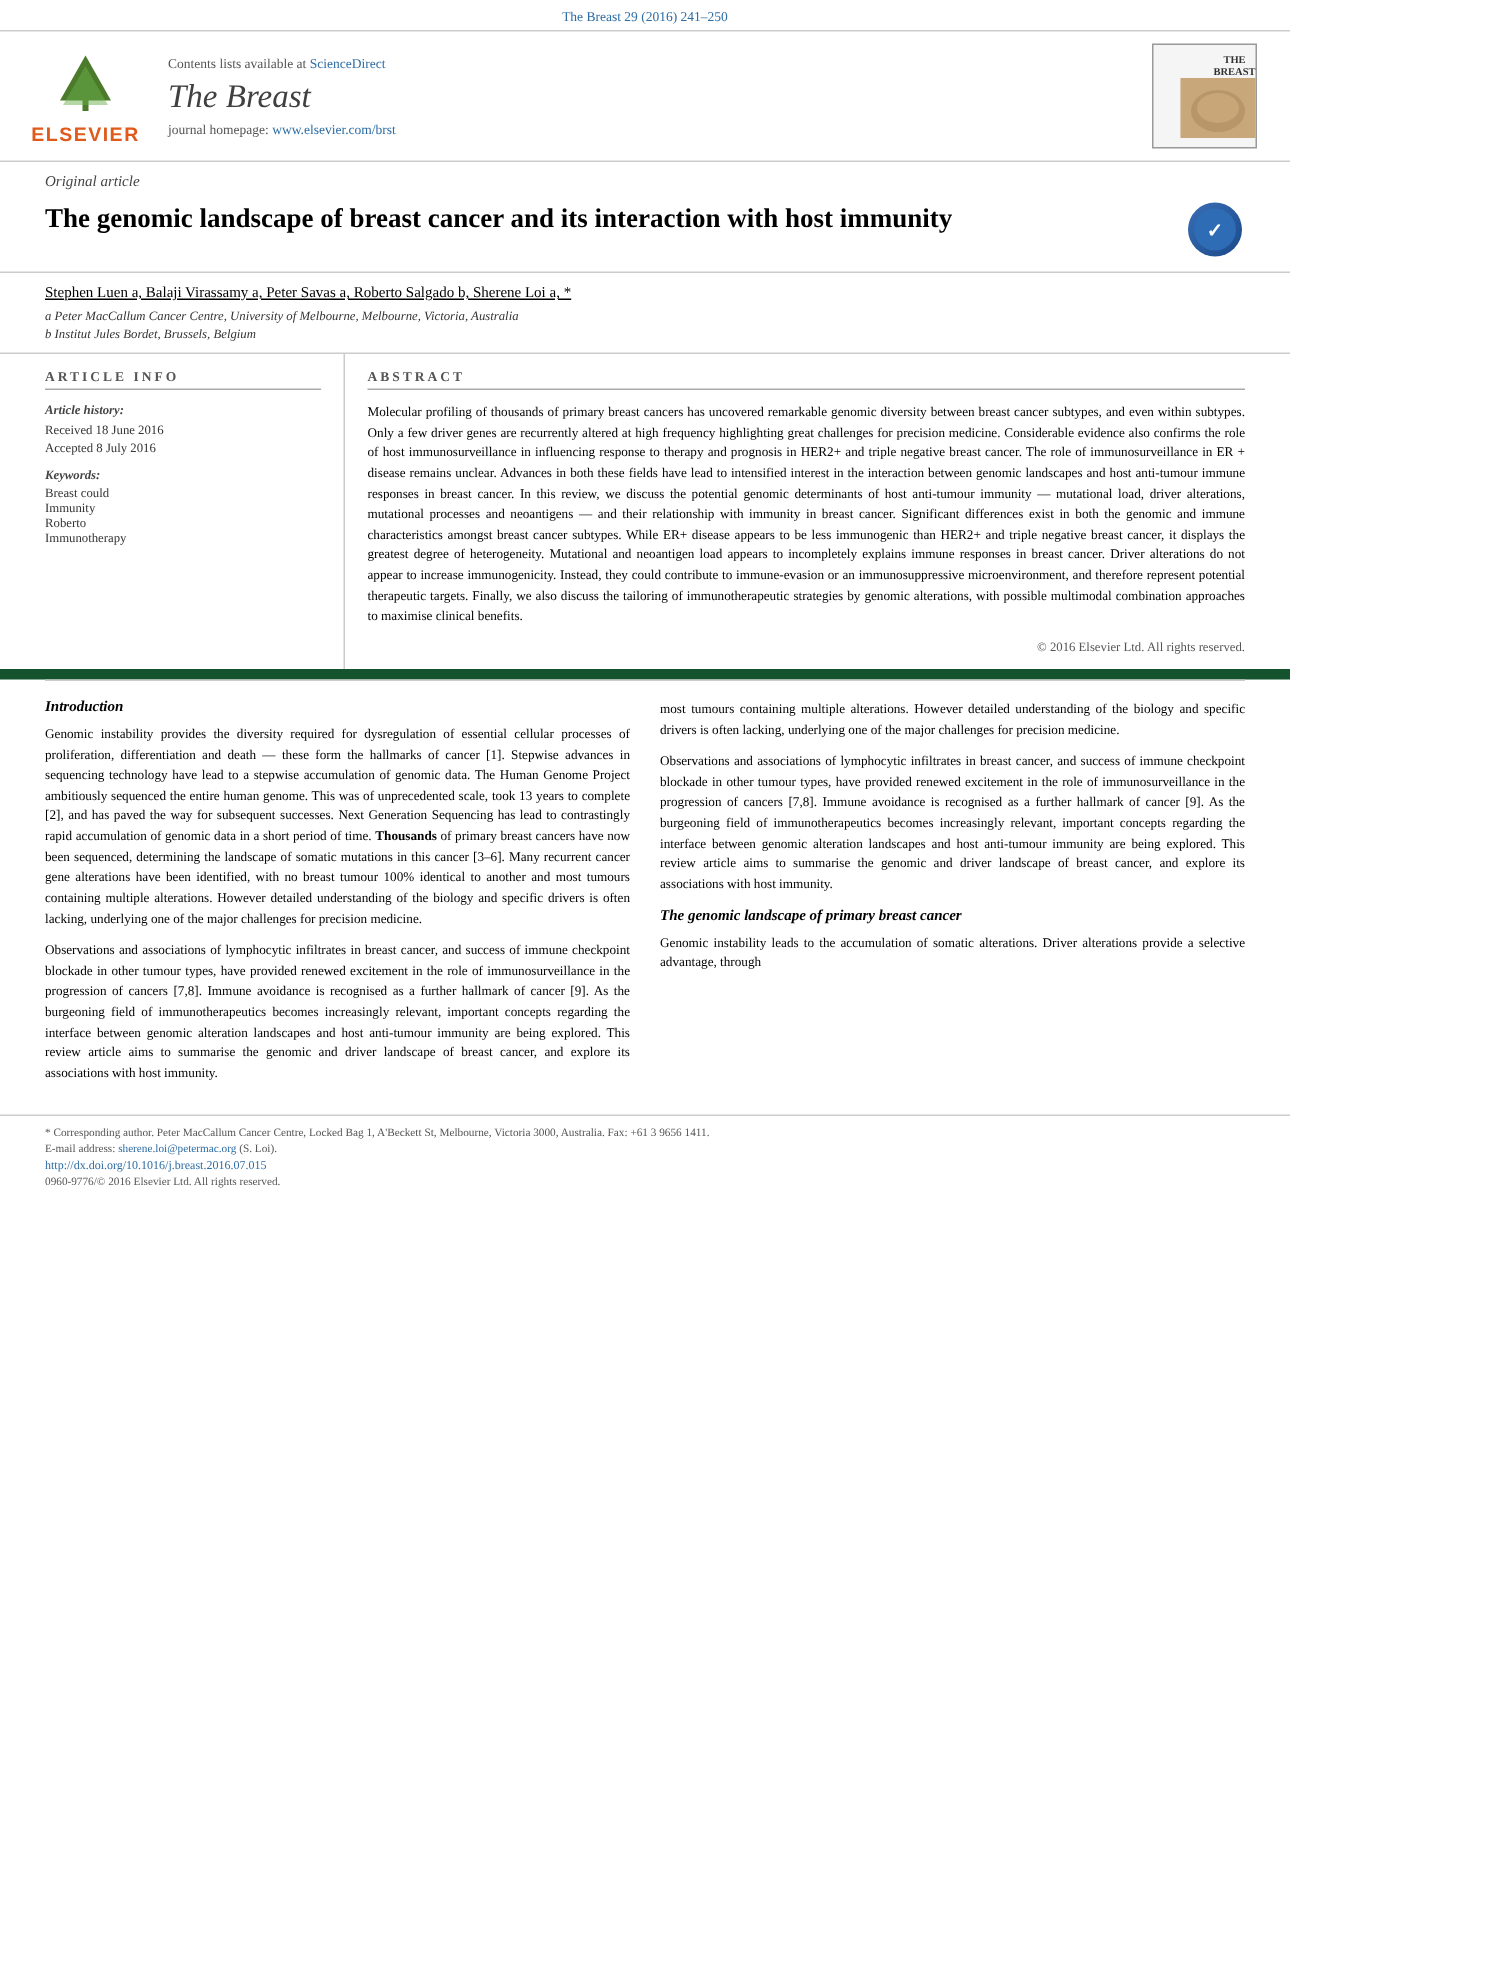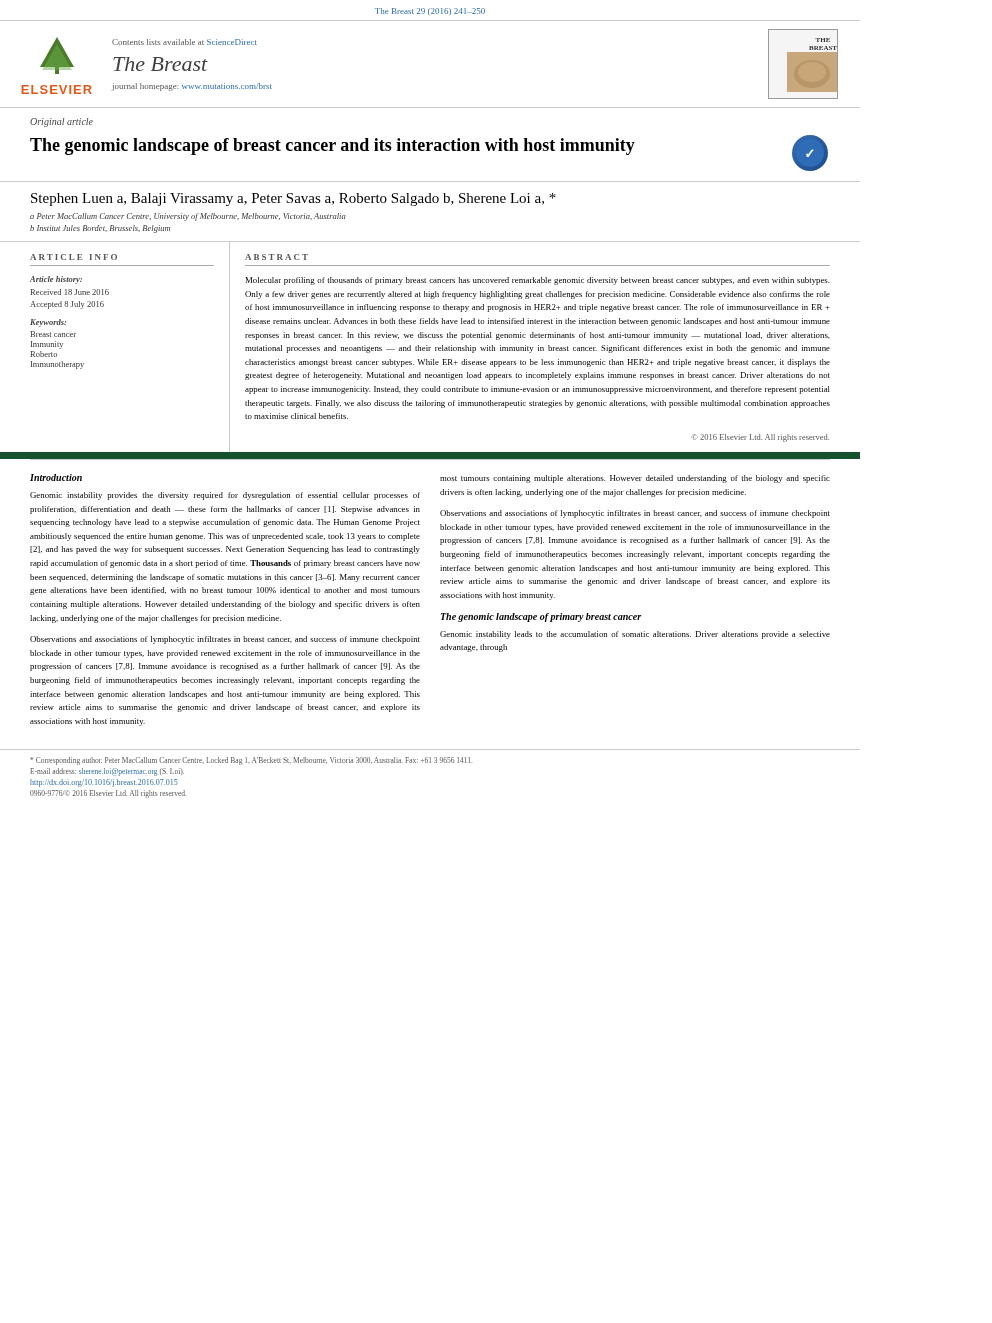--- a/index.html
+++ b/index.html
@@ -148,23 +148,24 @@
       color: #fff;
       font-size: 14px;
       font-weight: bold;
     }
     
     .authors-section {
       padding: 8px 30px 6px 30px;
       border-bottom: 1px solid #ccc;
     }
     .authors-line {
-      font-size: 15px;
+      font-size: 10px;
       color: #000;
       margin-bottom: 4px;
+      text-decoration: underline;
     }
     .affiliation {
       font-size: 8.5px;
       color: #333;
       font-style: italic;
       margin-bottom: 2px;
     }
     
     .two-col {
       display: flex;
@@ -305,21 +306,21 @@
     </div>
 
     <div class="header-center">
       <div class="contents-line">
         <span>Contents lists available at</span>
         <span class="contents-link" style="cursor:pointer;">ScienceDirect</span>
       </div>
       <div class="journal-title">The Breast</div>
       <div class="journal-homepage">
         <span>journal homepage:</span>
-        <span class="homepage-link" style="cursor:pointer;">www.mutations.com/brst</span>
+        <span class="homepage-link" style="cursor:pointer;">www.elsevier.com/brst</span>
       </div>
     </div>
 
     <div class="header-right">
       <div class="breast-logo">
         <div class="breast-logo-title">THE<br>BREAST</div>
         <div class="breast-logo-img">
           <svg width="50" height="40">
             <rect width="50" height="40" fill="#c8a87a"></rect>
             <ellipse cx="25" cy="22" rx="18" ry="14" fill="#b8966a"></ellipse>
@@ -353,21 +354,21 @@
   </div>
 
   <div class="two-col">
 
     <div class="col-left">
       <div class="section-header">ARTICLE INFO</div>
       <div class="info-label">Article history:</div>
       <div class="info-text">Received 18 June 2016</div>
       <div class="info-text">Accepted 8 July 2016</div>
       <div class="keywords-label">Keywords:</div>
-      <div class="keyword">Breast cancer</div>
+      <div class="keyword">Breast could</div>
       <div class="keyword">Immunity</div>
       <div class="keyword">Roberto</div>
       <div class="keyword">Immunotherapy</div>
     </div>
 
     <div class="col-right">
       <div class="section-header">ABSTRACT</div>
       <div class="abstract-text">Molecular profiling of thousands of primary breast cancers has uncovered remarkable genomic diversity between breast cancer subtypes, and even within subtypes. Only a few driver genes are recurrently altered at high frequency highlighting great challenges for precision medicine. Considerable evidence also confirms the role of host immunosurveillance in influencing response to therapy and prognosis in HER2+ and triple negative breast cancer. The role of immunosurveillance in ER + disease remains unclear. Advances in both these fields have lead to intensified interest in the interaction between genomic landscapes and host anti-tumour immune responses in breast cancer. In this review, we discuss the potential genomic determinants of host anti-tumour immunity — mutational load, driver alterations, mutational processes and neoantigens — and their relationship with immunity in breast cancer. Significant differences exist in both the genomic and immune characteristics amongst breast cancer subtypes. While ER+ disease appears to be less immunogenic than HER2+ and triple negative breast cancer, it displays the greatest degree of heterogeneity. Mutational and neoantigen load appears to incompletely explains immune responses in breast cancer. Driver alterations do not appear to increase immunogenicity. Instead, they could contribute to immune-evasion or an immunosuppressive microenvironment, and therefore represent potential therapeutic targets. Finally, we also discuss the tailoring of immunotherapeutic strategies by genomic alterations, with possible multimodal combination approaches to maximise clinical benefits.</div>
       <div class="copyright-line">© 2016 Elsevier Ltd. All rights reserved.</div>
     </div>

